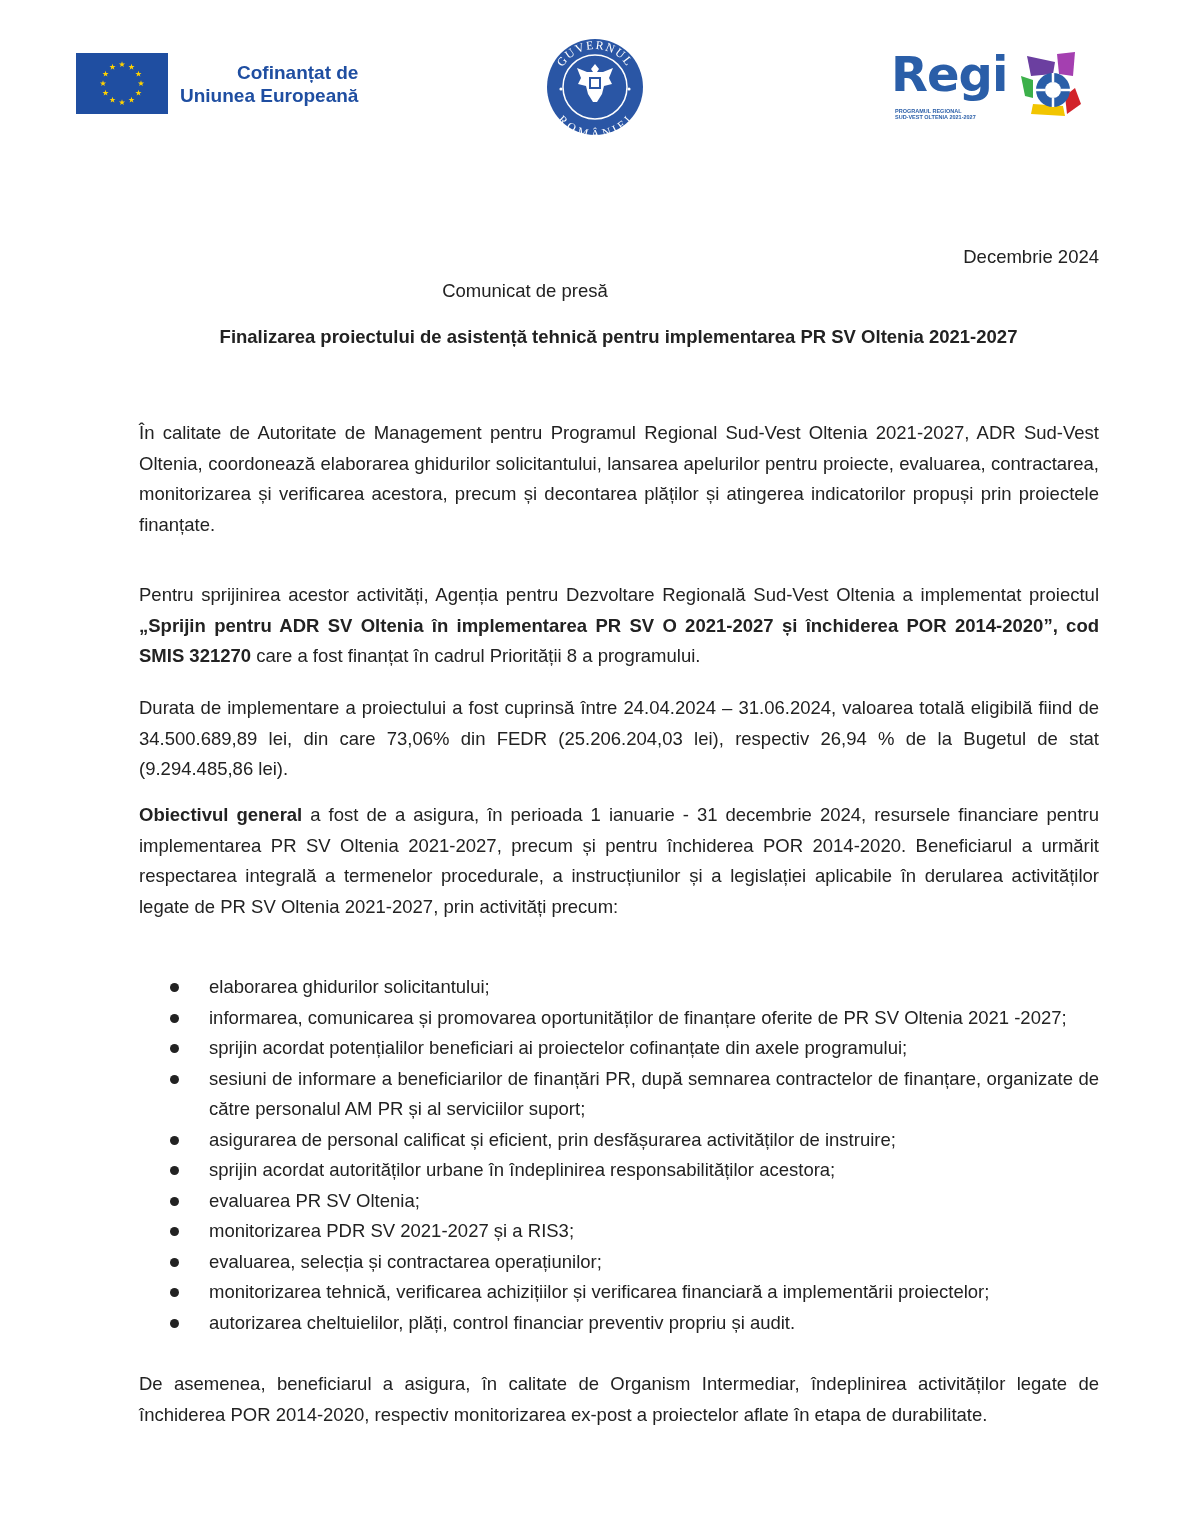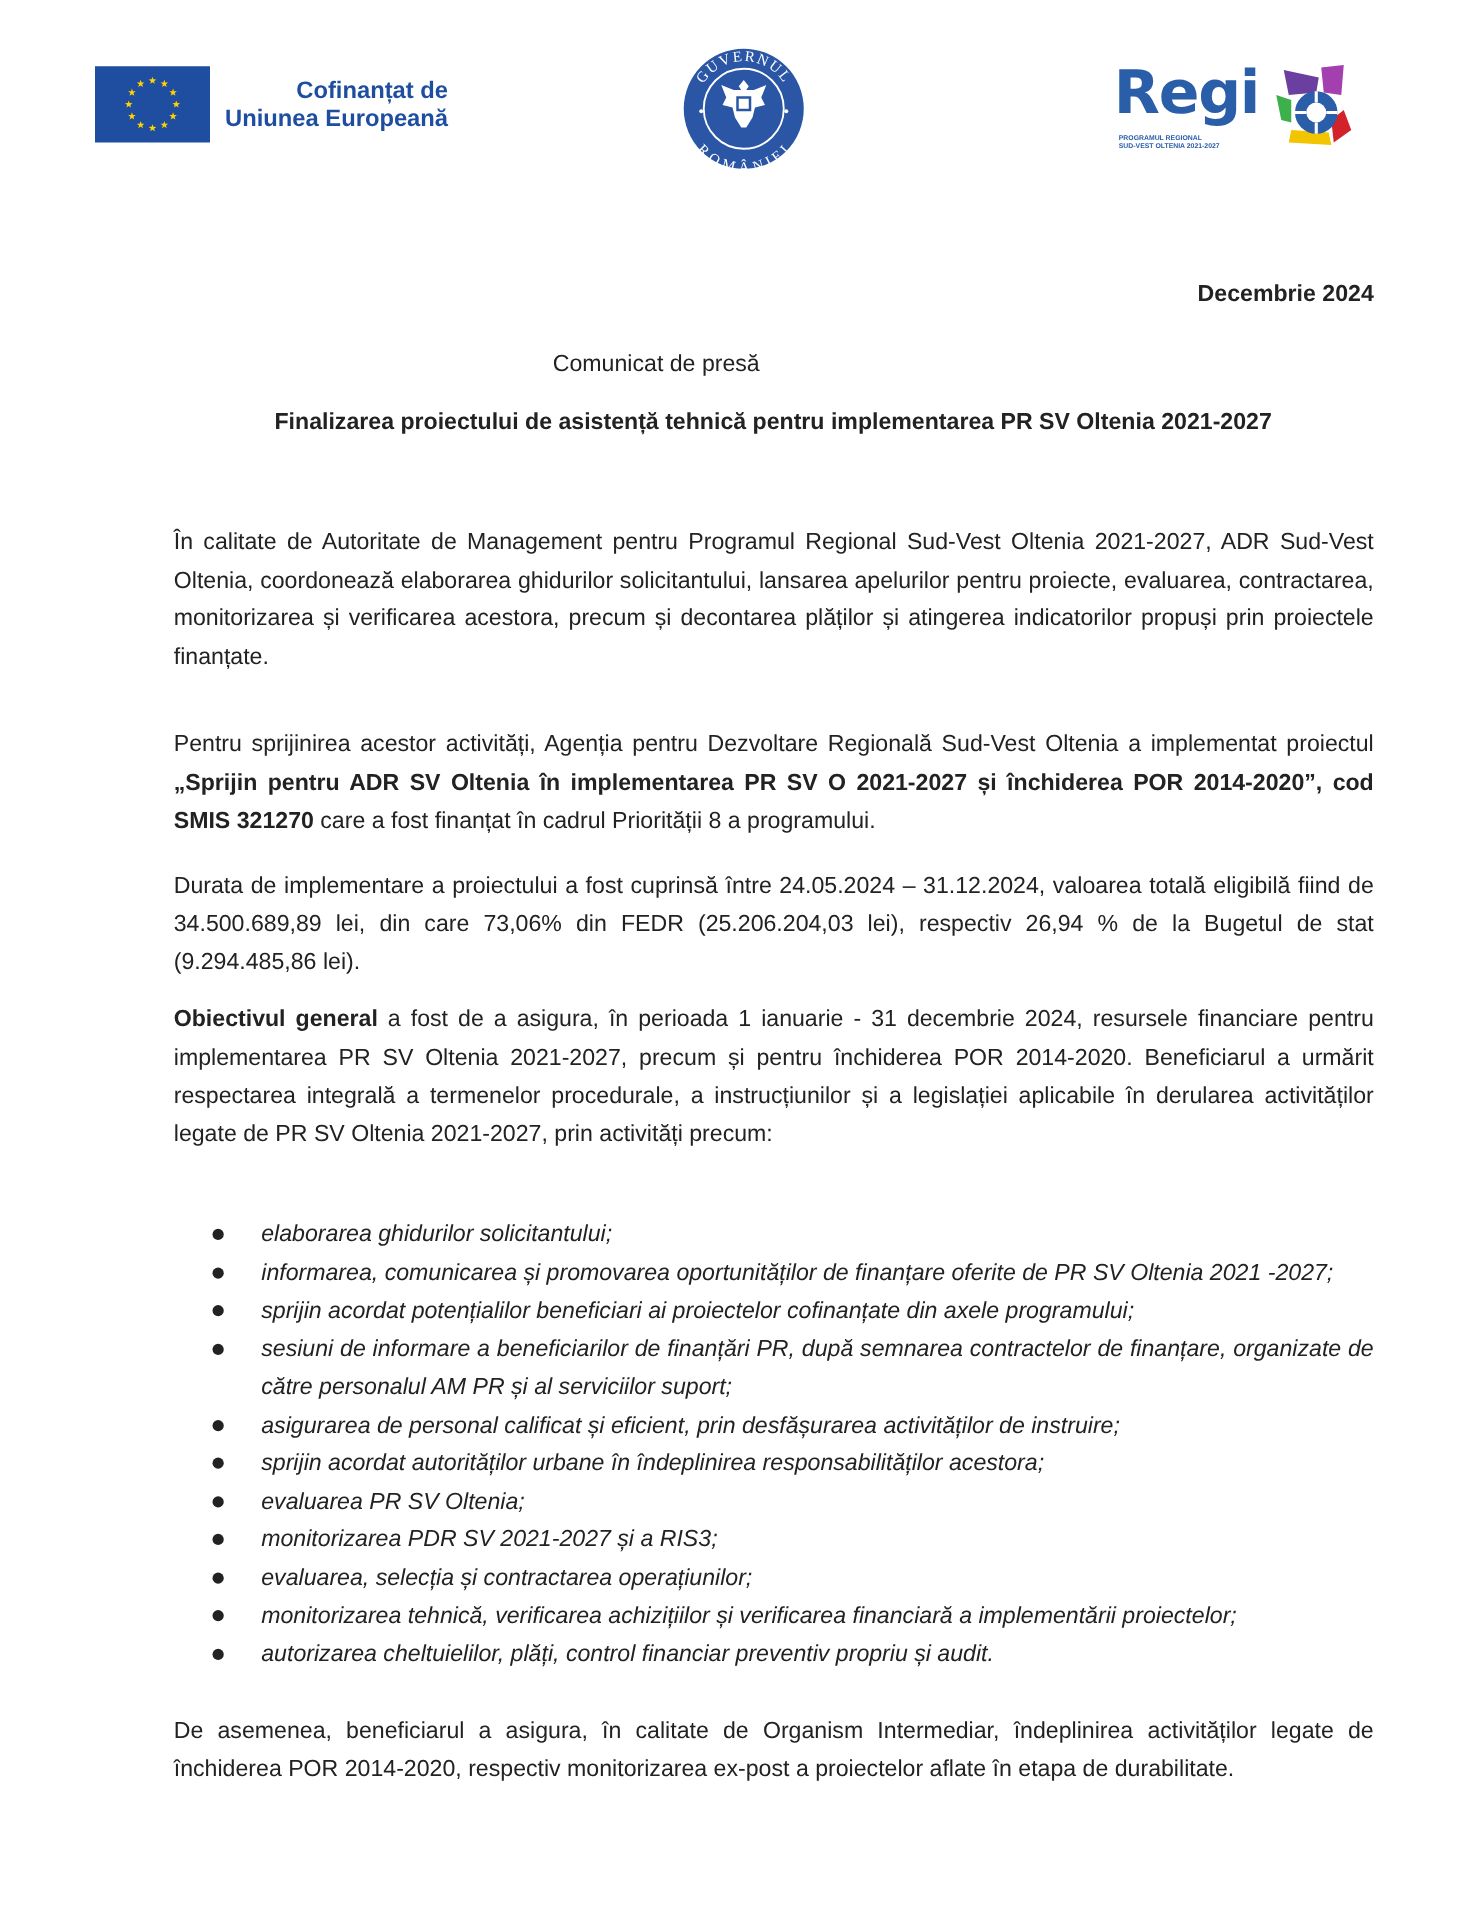--- a/index.html
+++ b/index.html
@@ -12,30 +12,30 @@
   .eu-flag svg { position: absolute; left: 0; top: 0; }
   .eu-text { margin-left: 12px; color: #1f4ea1; font-weight: bold; font-size: 19px; line-height: 23px; }
   .logo-gov { position: absolute; left: 545px; top: 37px; }
   .logo-regio { position: absolute; left: 891px; top: 52px; }
   .regio-word { font-family: "DejaVu Sans", sans-serif; font-weight: bold; font-size: 48px; color: #2a5ea8; letter-spacing: -1px; position: absolute; left: 0; top: -6px; }
   .regio-sub { position: absolute; left: 4px; top: 56px; font-size: 5.5px; font-weight: bold; color: #2a5ea8; line-height: 6px; white-space: nowrap; }
   .regio-sub .l2 { color: #2a5ea8; }
   .regio-mark { position: absolute; left: 128px; top: 0; }
 
   .doc { position: absolute; left: 139px; width: 960px; font-family: "Liberation Sans", sans-serif; font-size: 18.5px; line-height: 30.5px; color: #222; }
-  .date { position: absolute; top: 224px; right: 88px; font-size: 18.5px; font-weight: bold; }
+  .date { position: absolute; top: 246px; right: 88px; font-size: 18.5px; }
   .kicker { position: absolute; top: 280px; left: 0; width: 1050px; text-align: center; font-size: 18.5px; }
   .headline { position: absolute; top: 326px; left: 0; width: 1237px; text-align: center; font-size: 18.5px; font-weight: bold; }
   .p { text-align: justify; margin: 0; }
   .p1 { position: absolute; top: 418px; }
   .p2 { position: absolute; top: 556px; margin-top: 24px; }
   .p3 { position: absolute; top: 693px; }
   .p4 { position: absolute; top: 800px; }
   ul.acts { position: absolute; top: 972px; left: 168px; width: 931px; margin: 0; padding: 0; list-style: none; font-size: 18.5px; line-height: 30.5px; }
-  ul.acts li { position: relative; padding-left: 41px; text-align: justify; font-style: italic; }
+  ul.acts li { position: relative; padding-left: 41px; text-align: justify; }
   ul.acts li .bullet { position: absolute; left: 2px; top: 11px; width: 9px; height: 9px; background: #222; border-radius: 50%; }
   .p5 { position: absolute; top: 1369px; }
   b { font-weight: bold; }
 </style>
 </head>
 <body>
 
 <div class="logo-eu">
   <div class="eu-flag">
     <svg width="92" height="61" viewBox="0 0 92 61">
@@ -110,21 +110,21 @@
 </div>
 
 <div class="date">Decembrie 2024</div>
 <div class="kicker">Comunicat de presă</div>
 <div class="headline">Finalizarea proiectului de asistență tehnică pentru implementarea PR SV Oltenia 2021-2027</div>
 
 <p class="doc p p1">În calitate de Autoritate de Management pentru Programul Regional Sud-Vest Oltenia 2021-2027, ADR Sud-Vest Oltenia, coordonează elaborarea ghidurilor solicitantului, lansarea apelurilor pentru proiecte, evaluarea, contractarea, monitorizarea și verificarea acestora, precum și decontarea plăților și atingerea indicatorilor propuși prin proiectele finanțate.</p>
 
 <p class="doc p p2"><span>Pentru sprijinirea acestor activități, Agenția pentru Dezvoltare Regională Sud-Vest Oltenia a implementat proiectul </span><b>„Sprijin pentru ADR SV Oltenia în implementarea PR SV O 2021-2027 și închiderea POR 2014-2020”, cod SMIS 321270</b><span> care a fost finanțat în cadrul Priorității 8 a programului.</span></p>
 
-<p class="doc p p3">Durata de implementare a proiectului a fost cuprinsă între 24.05.2024 – 31.12.2024, valoarea totală eligibilă fiind de 34.500.689,89 lei, din care 73,06% din FEDR (25.206.204,03 lei), respectiv 26,94 % de la Bugetul de stat (9.294.485,86 lei).</p>
+<p class="doc p p3">Durata de implementare a proiectului a fost cuprinsă între 24.04.2024 – 31.06.2024, valoarea totală eligibilă fiind de 34.500.689,89 lei, din care 73,06% din FEDR (25.206.204,03 lei), respectiv 26,94 % de la Bugetul de stat (9.294.485,86 lei).</p>
 
 <p class="doc p p4"><b>Obiectivul general</b><span> a fost de a asigura, în perioada 1 ianuarie - 31 decembrie 2024, resursele financiare pentru implementarea PR SV Oltenia 2021-2027, precum și pentru închiderea POR 2014-2020. Beneficiarul a urmărit respectarea integrală a termenelor procedurale, a instrucțiunilor și a legislației aplicabile în derularea activităților legate de PR SV Oltenia 2021-2027, prin activități precum:</span></p>
 
 <ul class="acts" id="acts">
     <li><span class="bullet"></span><span>elaborarea ghidurilor solicitantului;</span></li>
     <li><span class="bullet"></span><span>informarea, comunicarea și promovarea oportunităților de finanțare oferite de PR SV Oltenia 2021 -2027;</span></li>
     <li><span class="bullet"></span><span>sprijin acordat potențialilor beneficiari ai proiectelor cofinanțate din axele programului;</span></li>
     <li><span class="bullet"></span><span>sesiuni de informare a beneficiarilor de finanțări PR, după semnarea contractelor de finanțare, organizate de către personalul AM PR și al serviciilor suport;</span></li>
     <li><span class="bullet"></span><span>asigurarea de personal calificat și eficient, prin desfășurarea activităților de instruire;</span></li>
     <li><span class="bullet"></span><span>sprijin acordat autorităților urbane în îndeplinirea responsabilităților acestora;</span></li>

